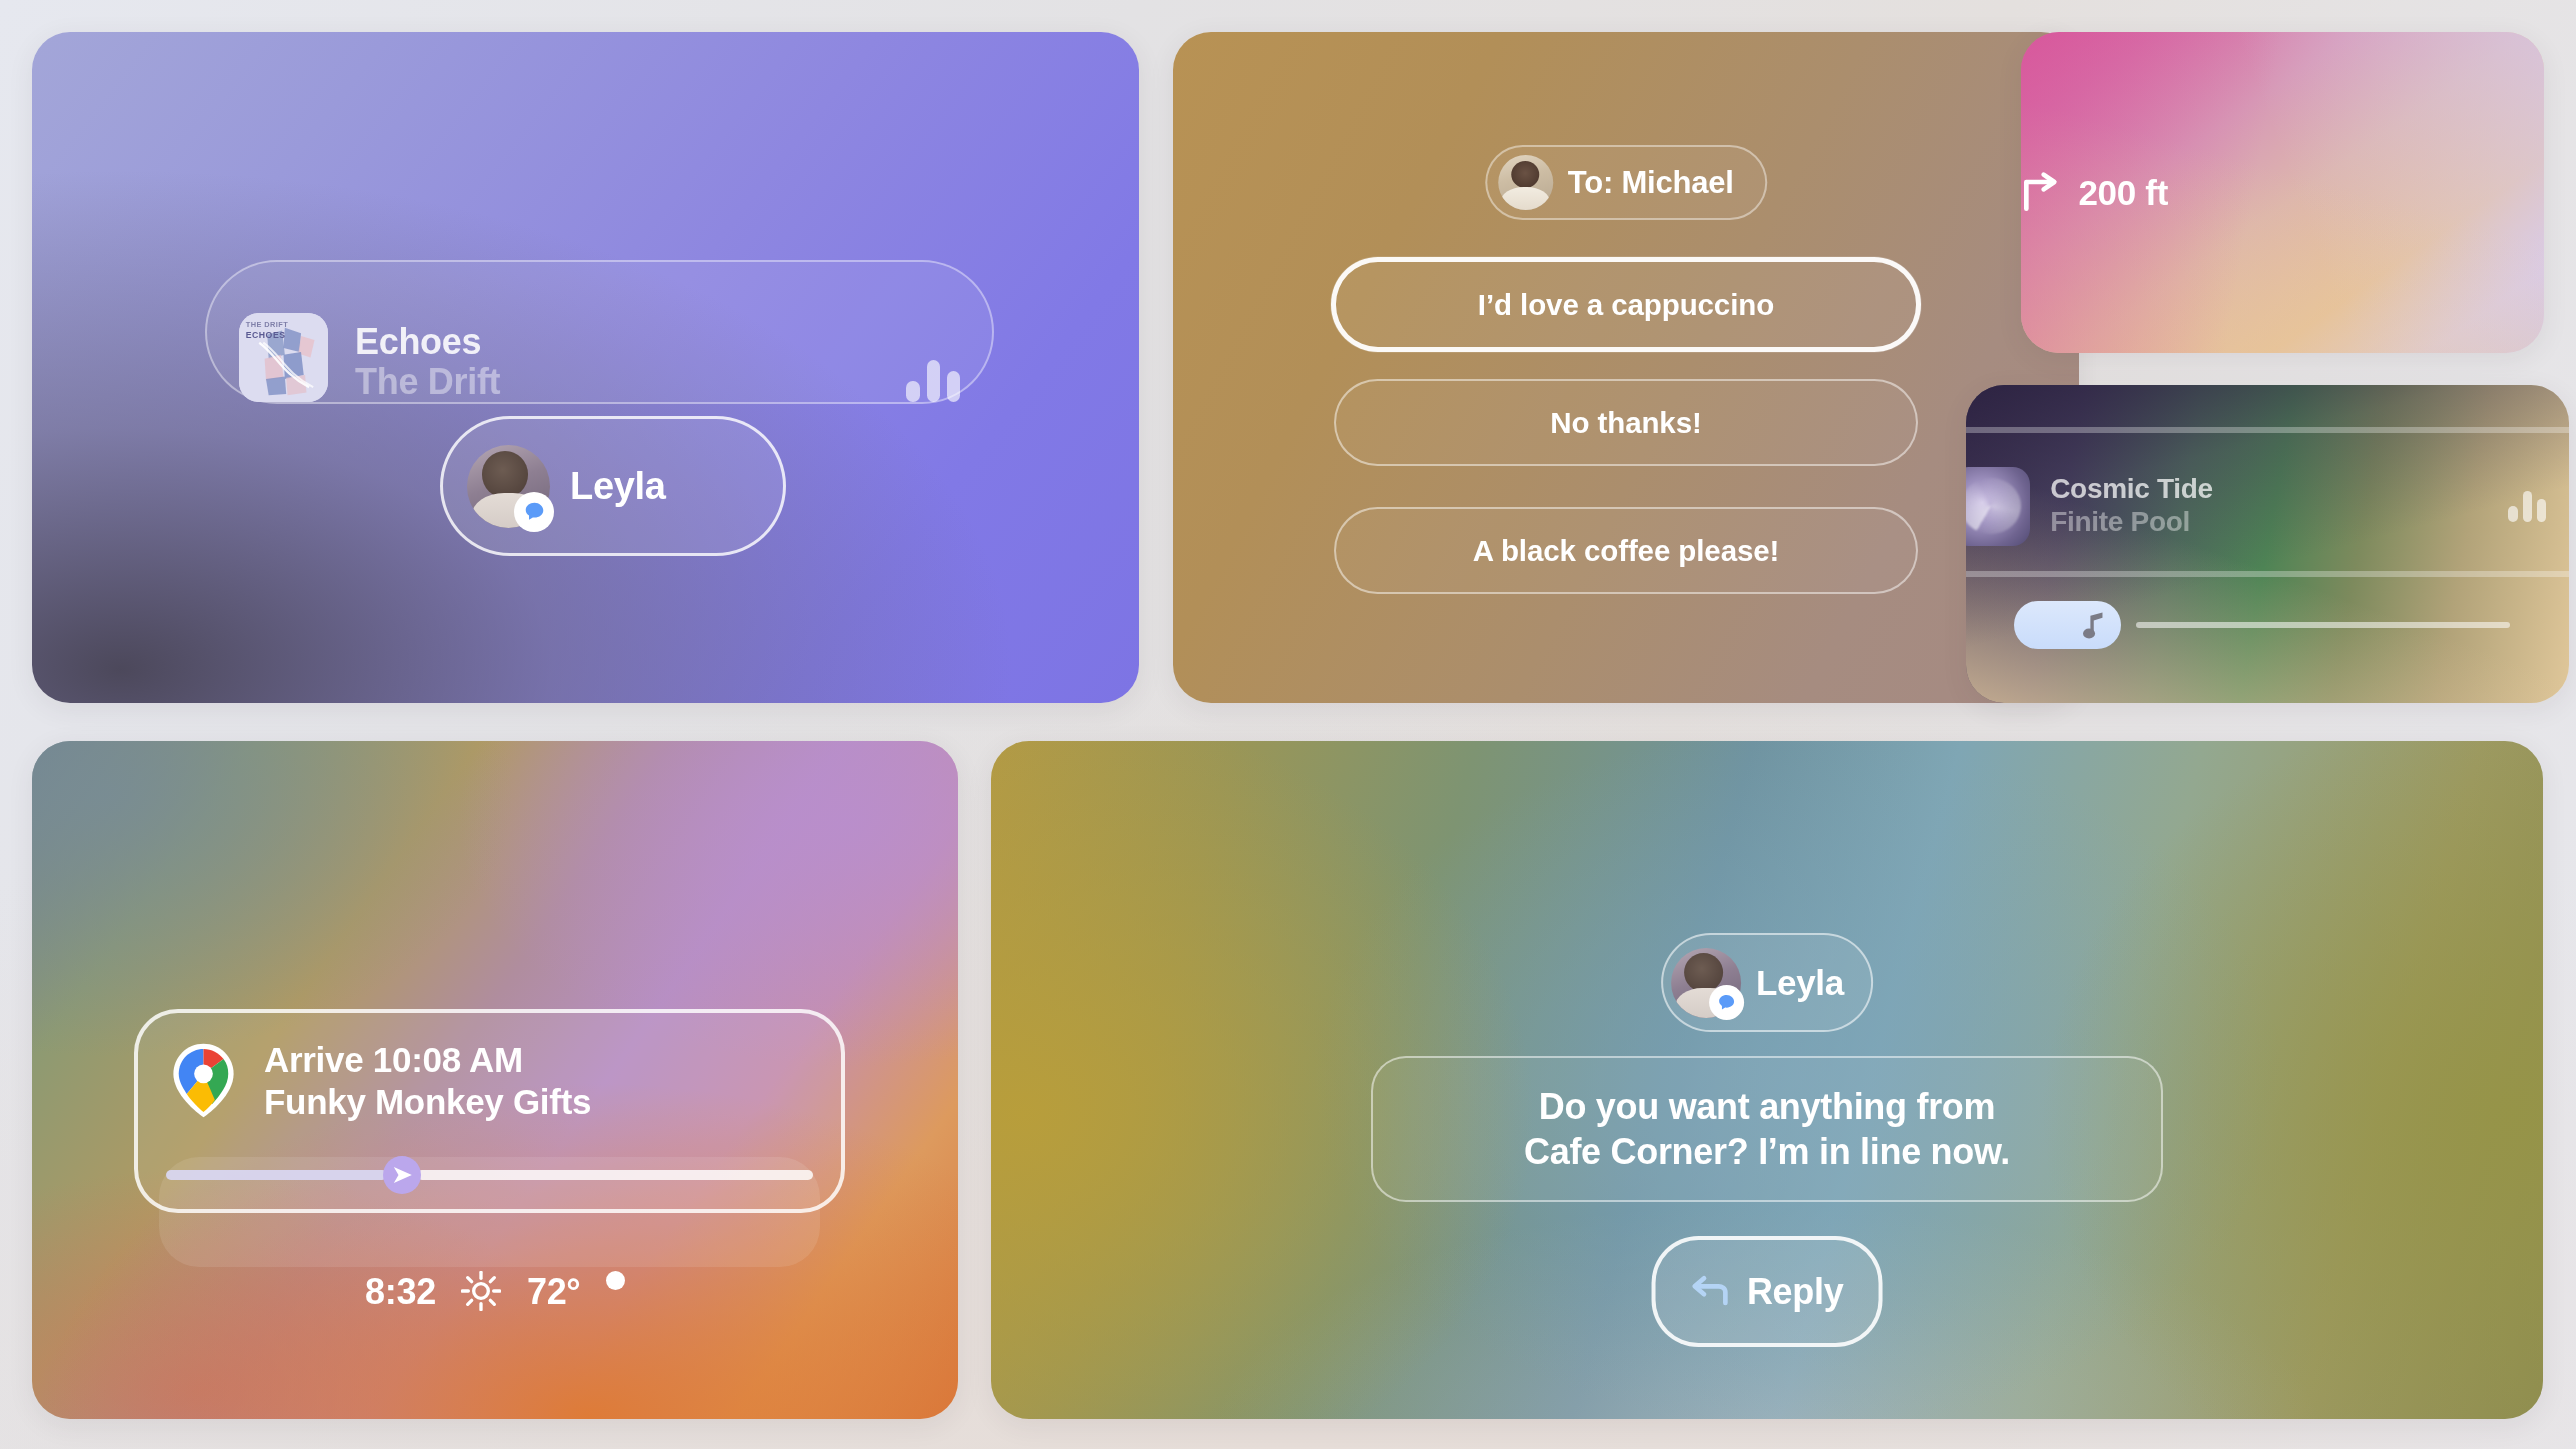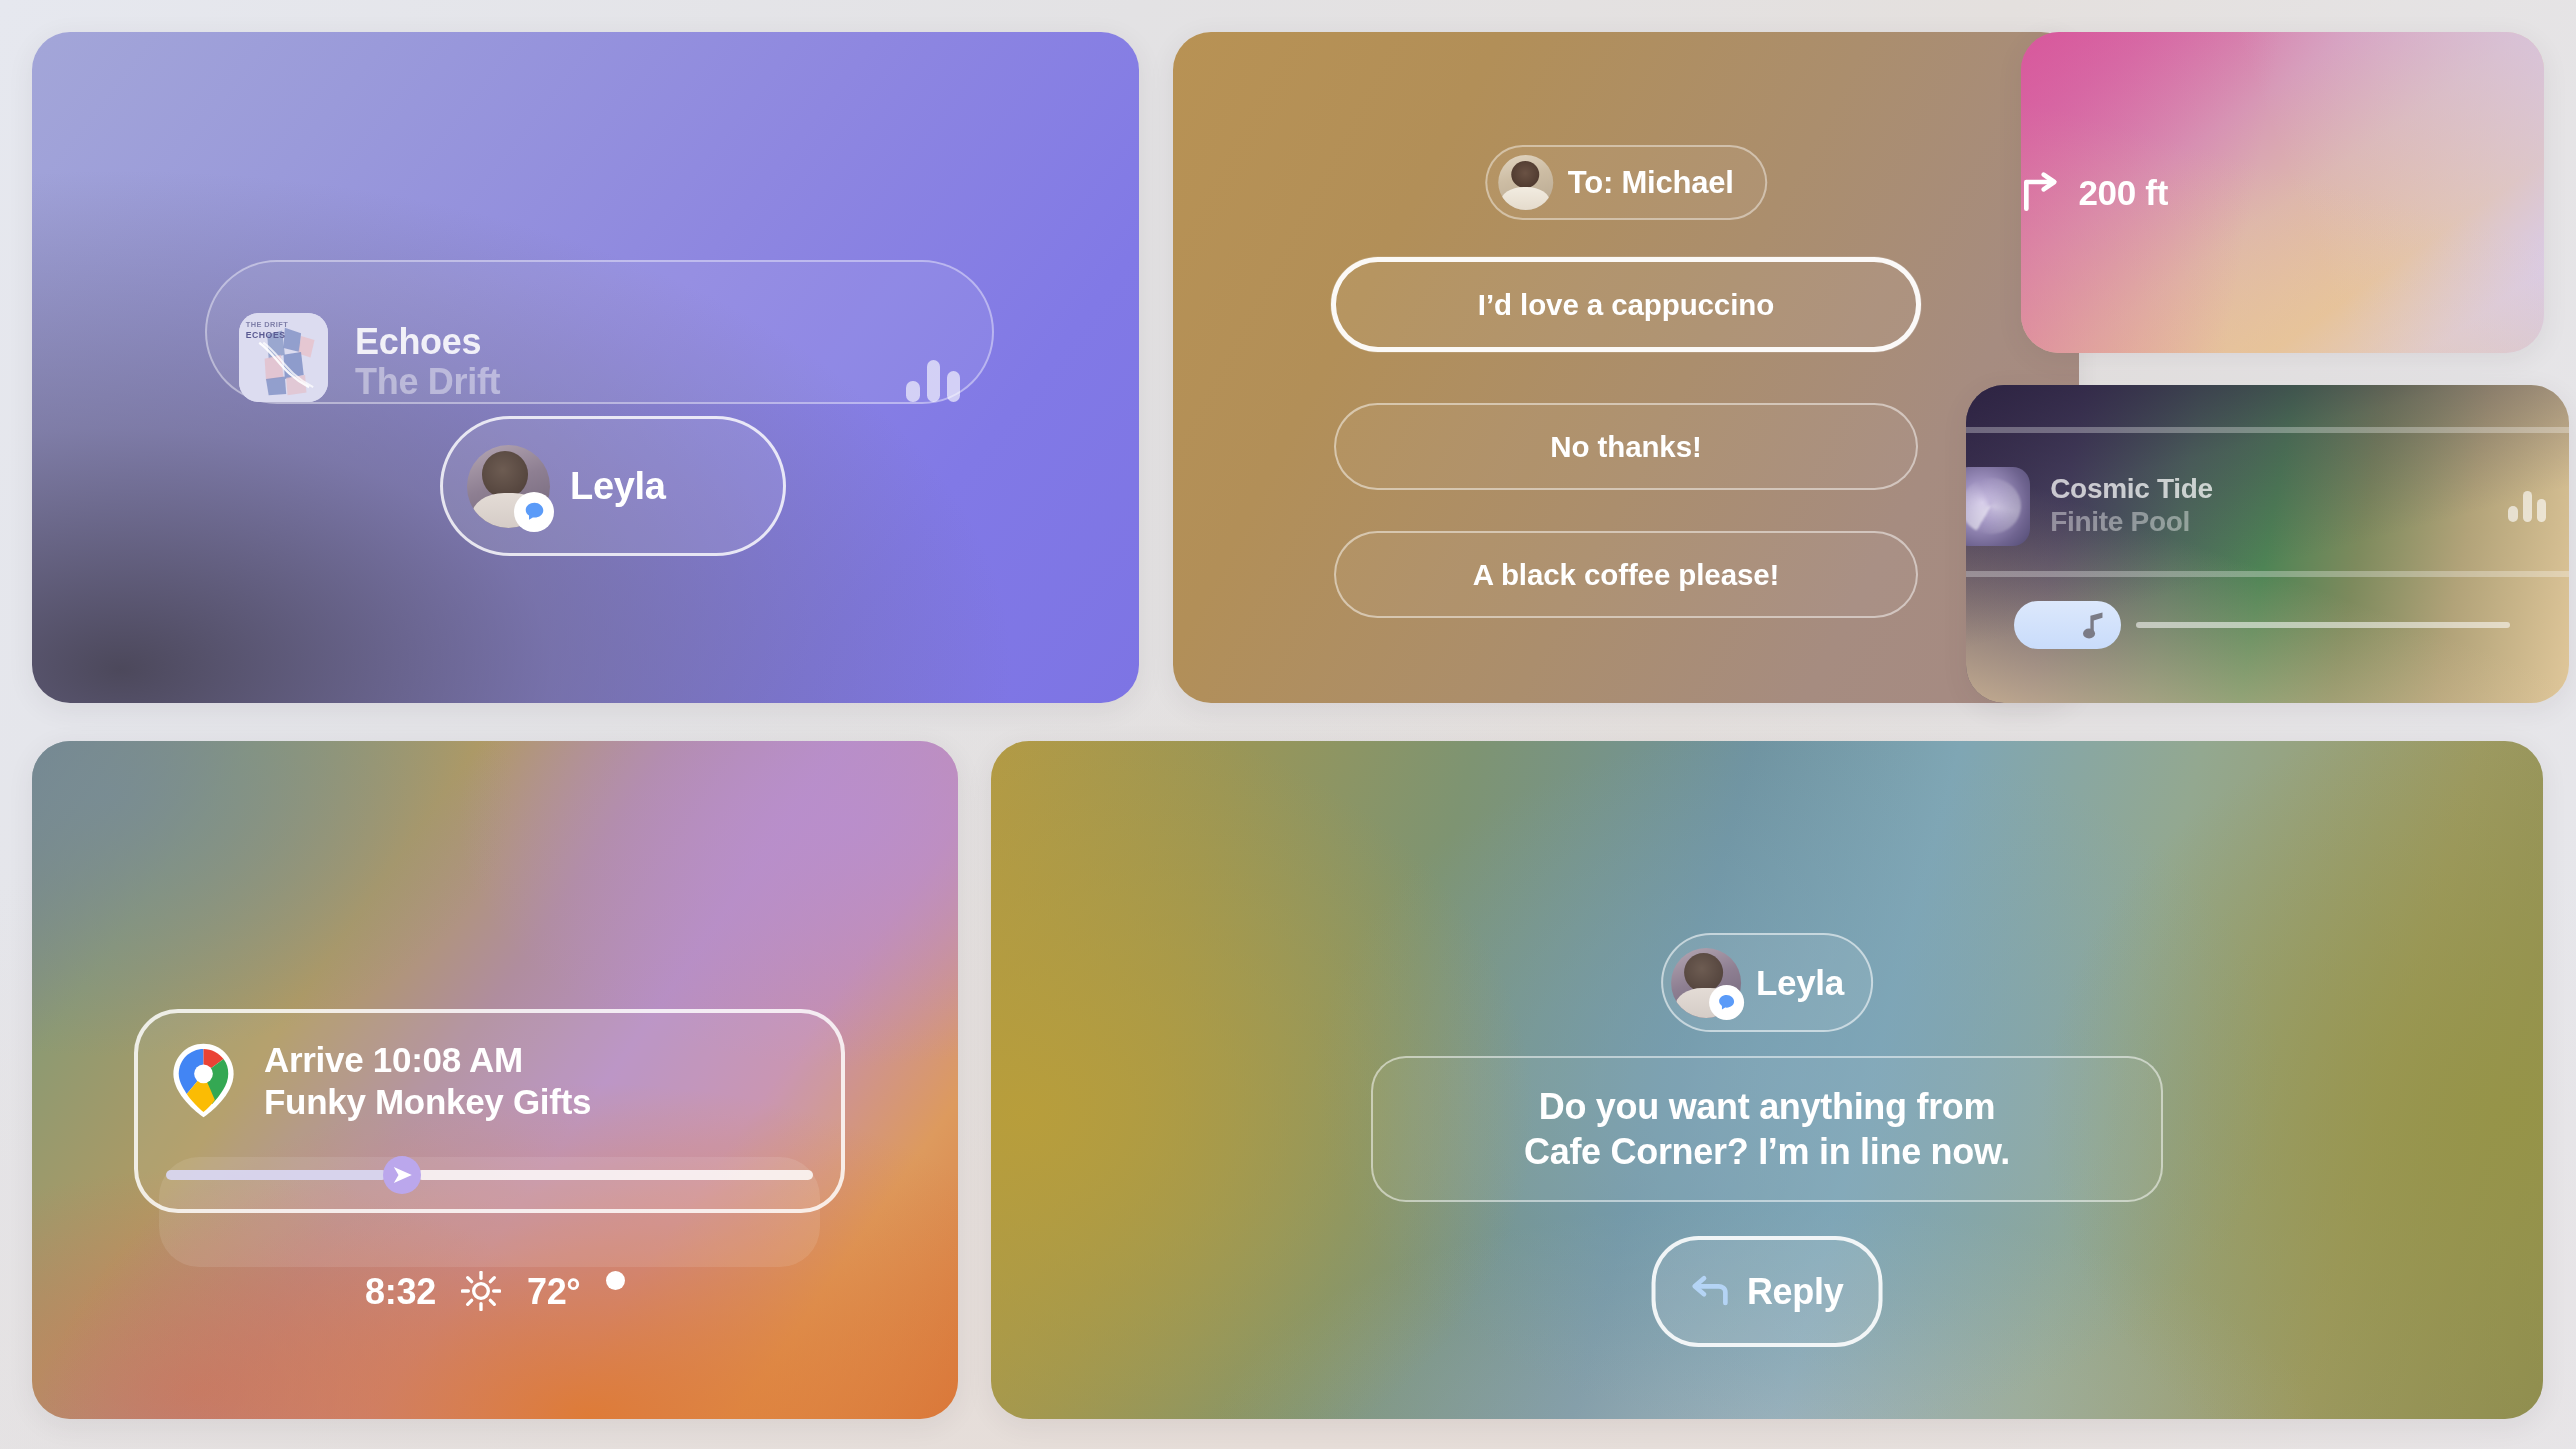--- a/index.html
+++ b/index.html
@@ -128,21 +128,20 @@
   }
   .sr-opt.primary {
     border: 5.4px solid rgba(255,255,255,.95);
     background: rgba(255,255,255,.06);
     height: 95px; width: 590px;
     box-shadow: 0 0 0 0.7px rgba(255,255,255,.15);
   }
   .sr-opt.ghost {
     border: 2px solid rgba(255,255,255,.48);
     background: rgba(255,255,255,.04);
-    margin-top: 24px;
   }
   #sr-o1 { top: 225px; }
   #sr-o2 { top: 347px; }
   #sr-o3 { top: 475px; }
 
   
   #card-nav {
     left: 2021px; top: 32px; width: 523px; height: 321px;
     background:
       linear-gradient(145deg, #d8589c 0%, #d670a8 14%, #d799b6 34%, #ddb6ad 52%, #e6c39d 72%, #ded0e4 88%, #d8cfe8 100%);

